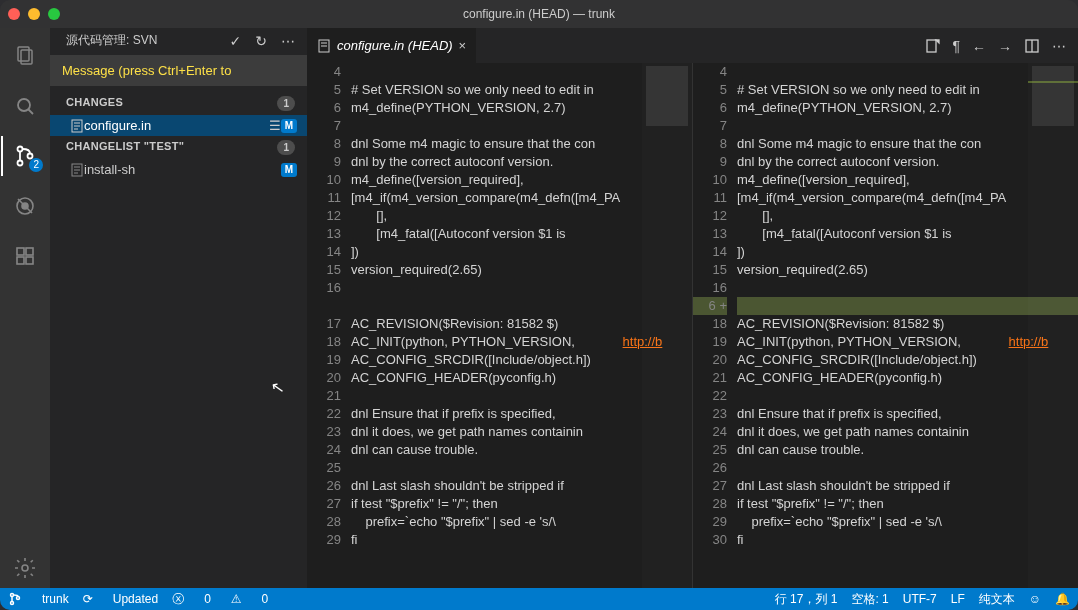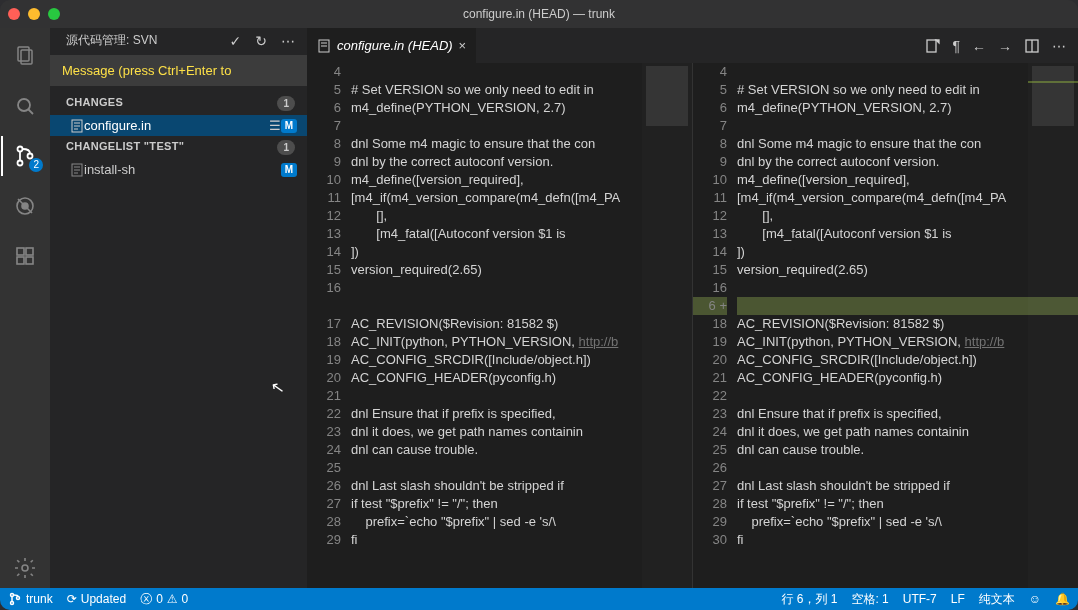--- a/index.html
+++ b/index.html
@@ -35,28 +35,28 @@
 .tab { height:35px; display:flex; align-items:center; gap:6px; padding:7px 10px; background:#1e1e1e; color:#fff; font-size:13px; font-style:italic; border-right:1px solid #252526;}
 .tab .close { font-style:normal; color:#ccc; }
 .tab-actions { margin-left:auto; display:flex; gap:12px; padding:0 12px; color:#ccc; font-size:14px;}
 .diff { flex:1; display:flex; overflow:hidden; position:relative;}
 .pane { flex:1; display:flex; font-family:Menlo,Consolas,monospace; font-size:13px; line-height:18px; overflow:hidden; position:relative;}
 .gutter { width:44px; text-align:right; padding-right:10px; color:#858585; user-select:none; flex-shrink:0;}
 .code { flex:1; color:#d4d4d4; white-space:pre; overflow:hidden;}
 .gut-row,.code-row{height:18px;}
 .code-row.added{background:#4b5632;}
 .gut-row.added{background:#4b5632;}
-.code-row .link{color:#737373;text-decoration:underline;}
+.code-row .link{color:#f97316;text-decoration:underline;margin-left:44px;}
 .minimap { position:absolute; right:0; top:0; width:50px; height:100%; background:rgba(255,255,255,0.015);}
 .minimap .mm-block{position:absolute; left:4px; right:4px; background:rgba(200,200,200,0.12);}
 .minimap .mm-added{position:absolute; left:0; right:0; background:rgba(139,172,62,0.5); height:2px;}
 .divider { width:1px; background:#333; }
 .statusbar { height:22px; background:#007acc; color:#fff; display:flex; align-items:center; font-size:12px; padding:0 8px; gap:14px;}
 .statusbar .sb-spacer{flex:1;}
-.statusbar .sb-item{display:flex; align-items:center; gap:4px;justify-content:space-between;}
+.statusbar .sb-item{display:flex; align-items:center; gap:20px;justify-content:space-between;}
 .cursor-ptr{position:absolute; left:271px; top:378px; font-size:16px; color:#fff; pointer-events:none; transform:rotate(-10deg);}
 svg{display:block;}
 </style>
 </head>
 <body>
 
 <div class="titlebar">
   <div class="traffic">
     <div class="dot red"></div>
     <div class="dot yellow"></div>
@@ -285,21 +285,21 @@
       <span>⟳</span>
       <span>Updated</span>
     </span>
   <span class="sb-item">
       <span>ⓧ</span>
       <span>0</span> 
       <span>⚠</span>
       <span>0</span>
     </span>
   <span class="sb-spacer"></span>
-  <span class="sb-item">行 6，列 1</span>
+  <span class="sb-item">行 17，列 1</span>
   <span class="sb-item">空格: 1</span>
   <span class="sb-item">UTF-7</span>
   <span class="sb-item">LF</span>
   <span class="sb-item">纯文本</span>
   <span class="sb-item">☺</span>
   <span class="sb-item">🔔</span>
 </div>
 
 <div class="cursor-ptr">↖</div>
 

